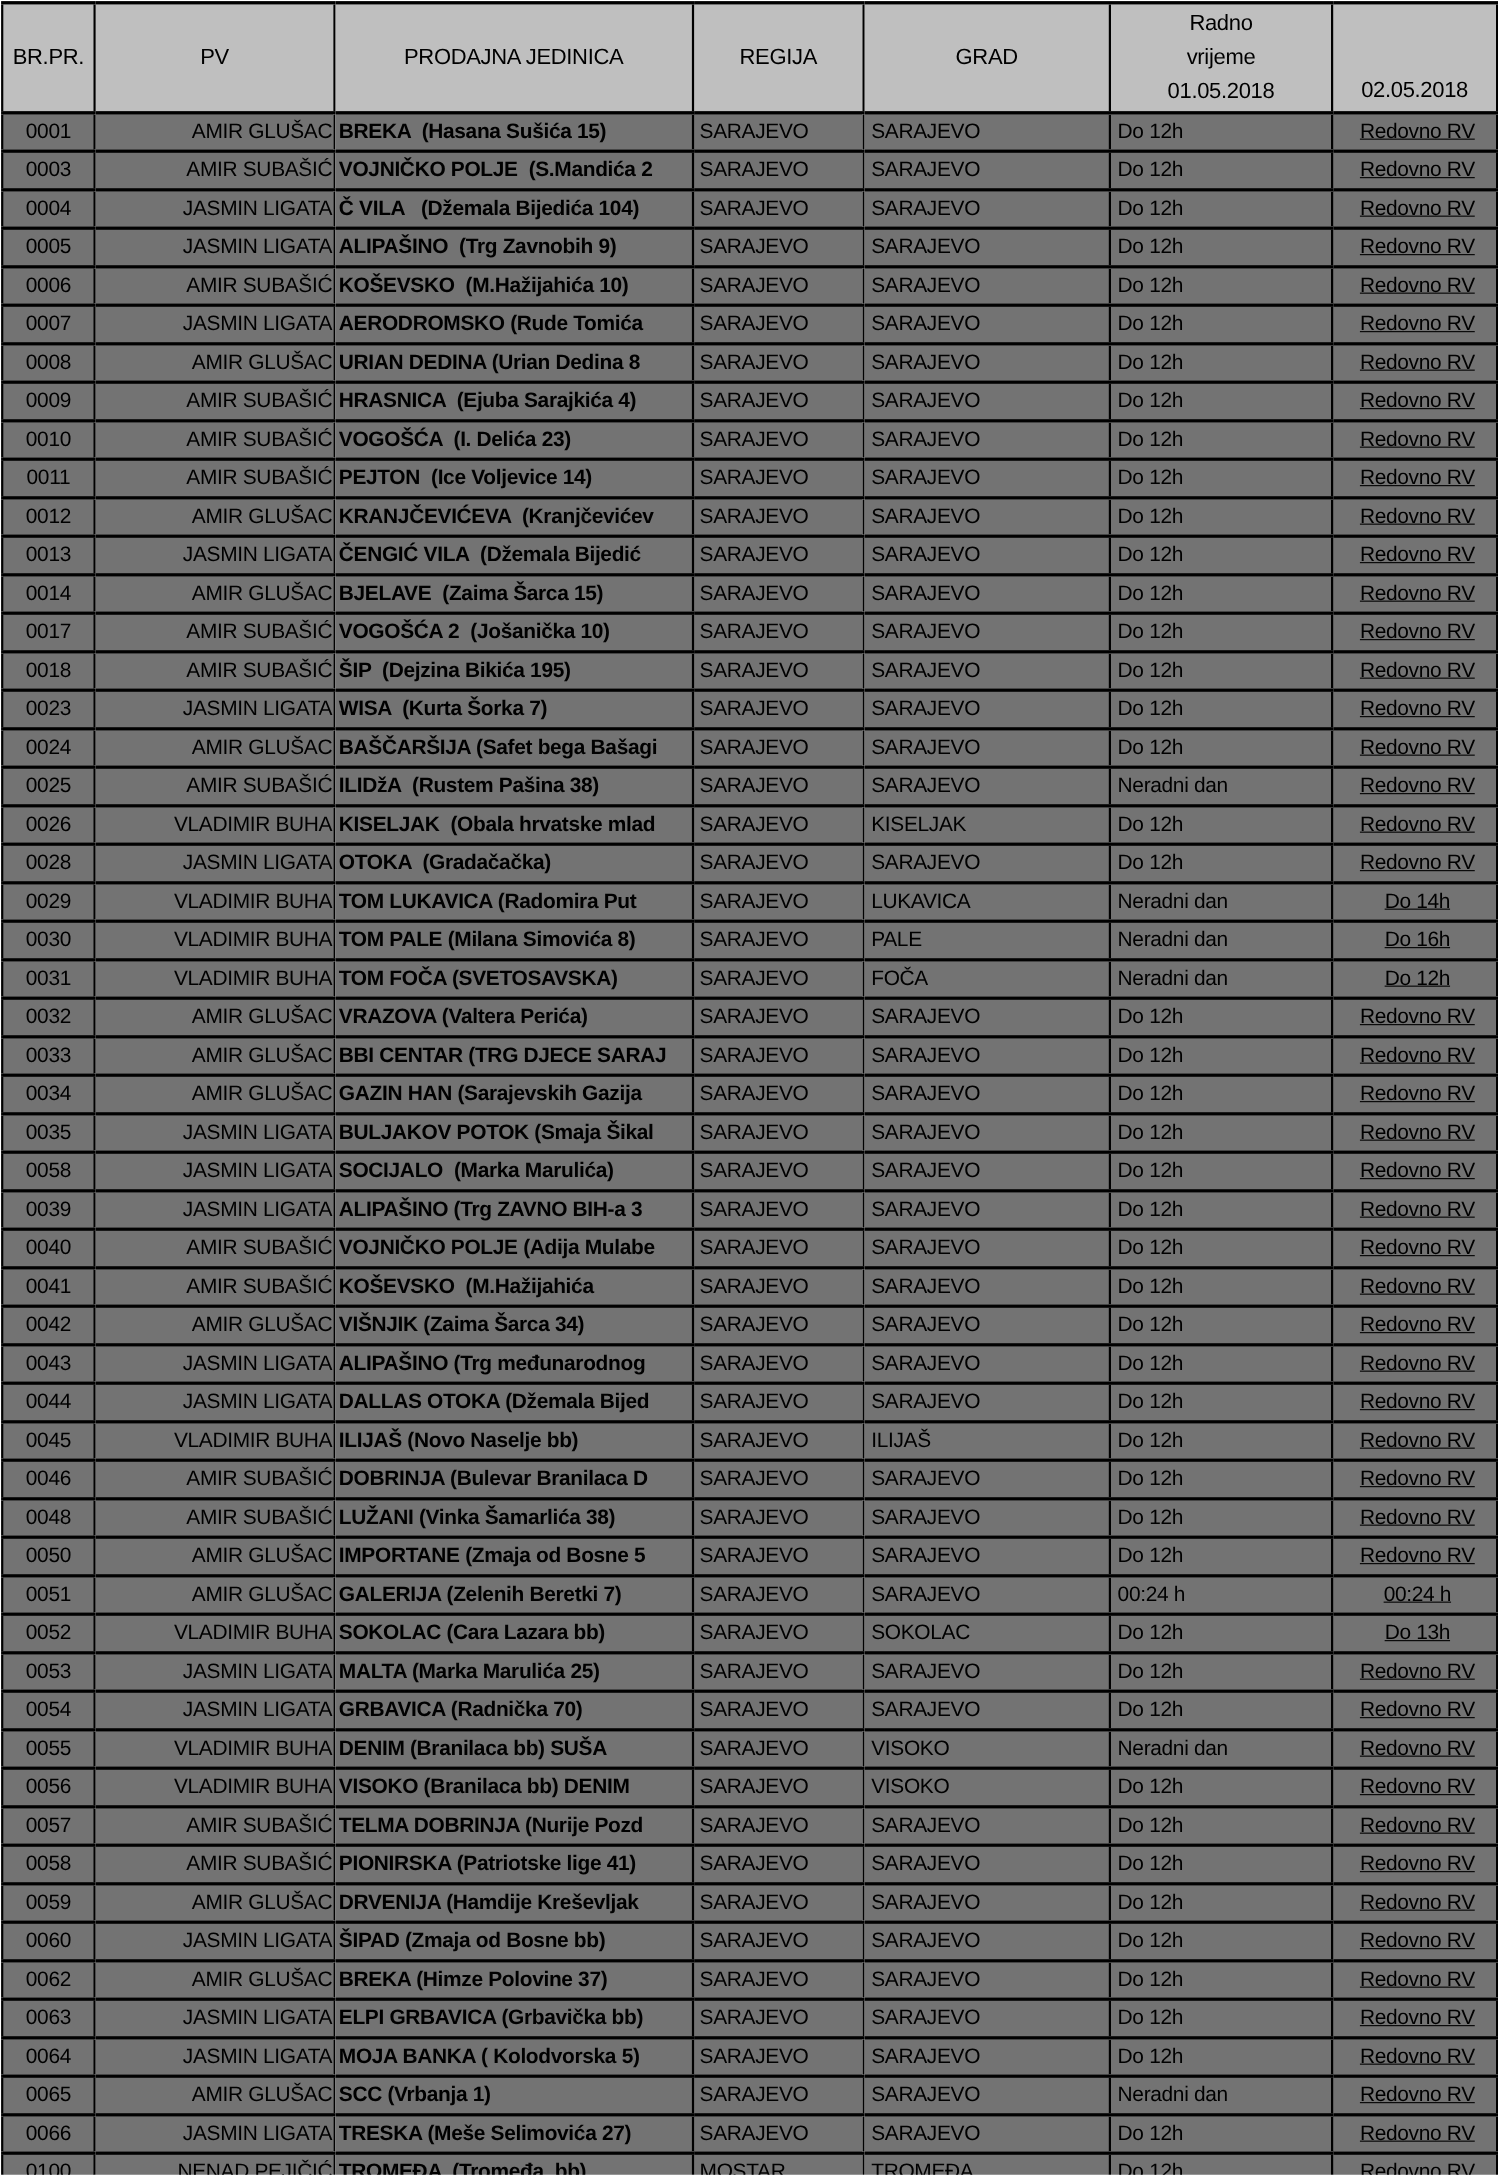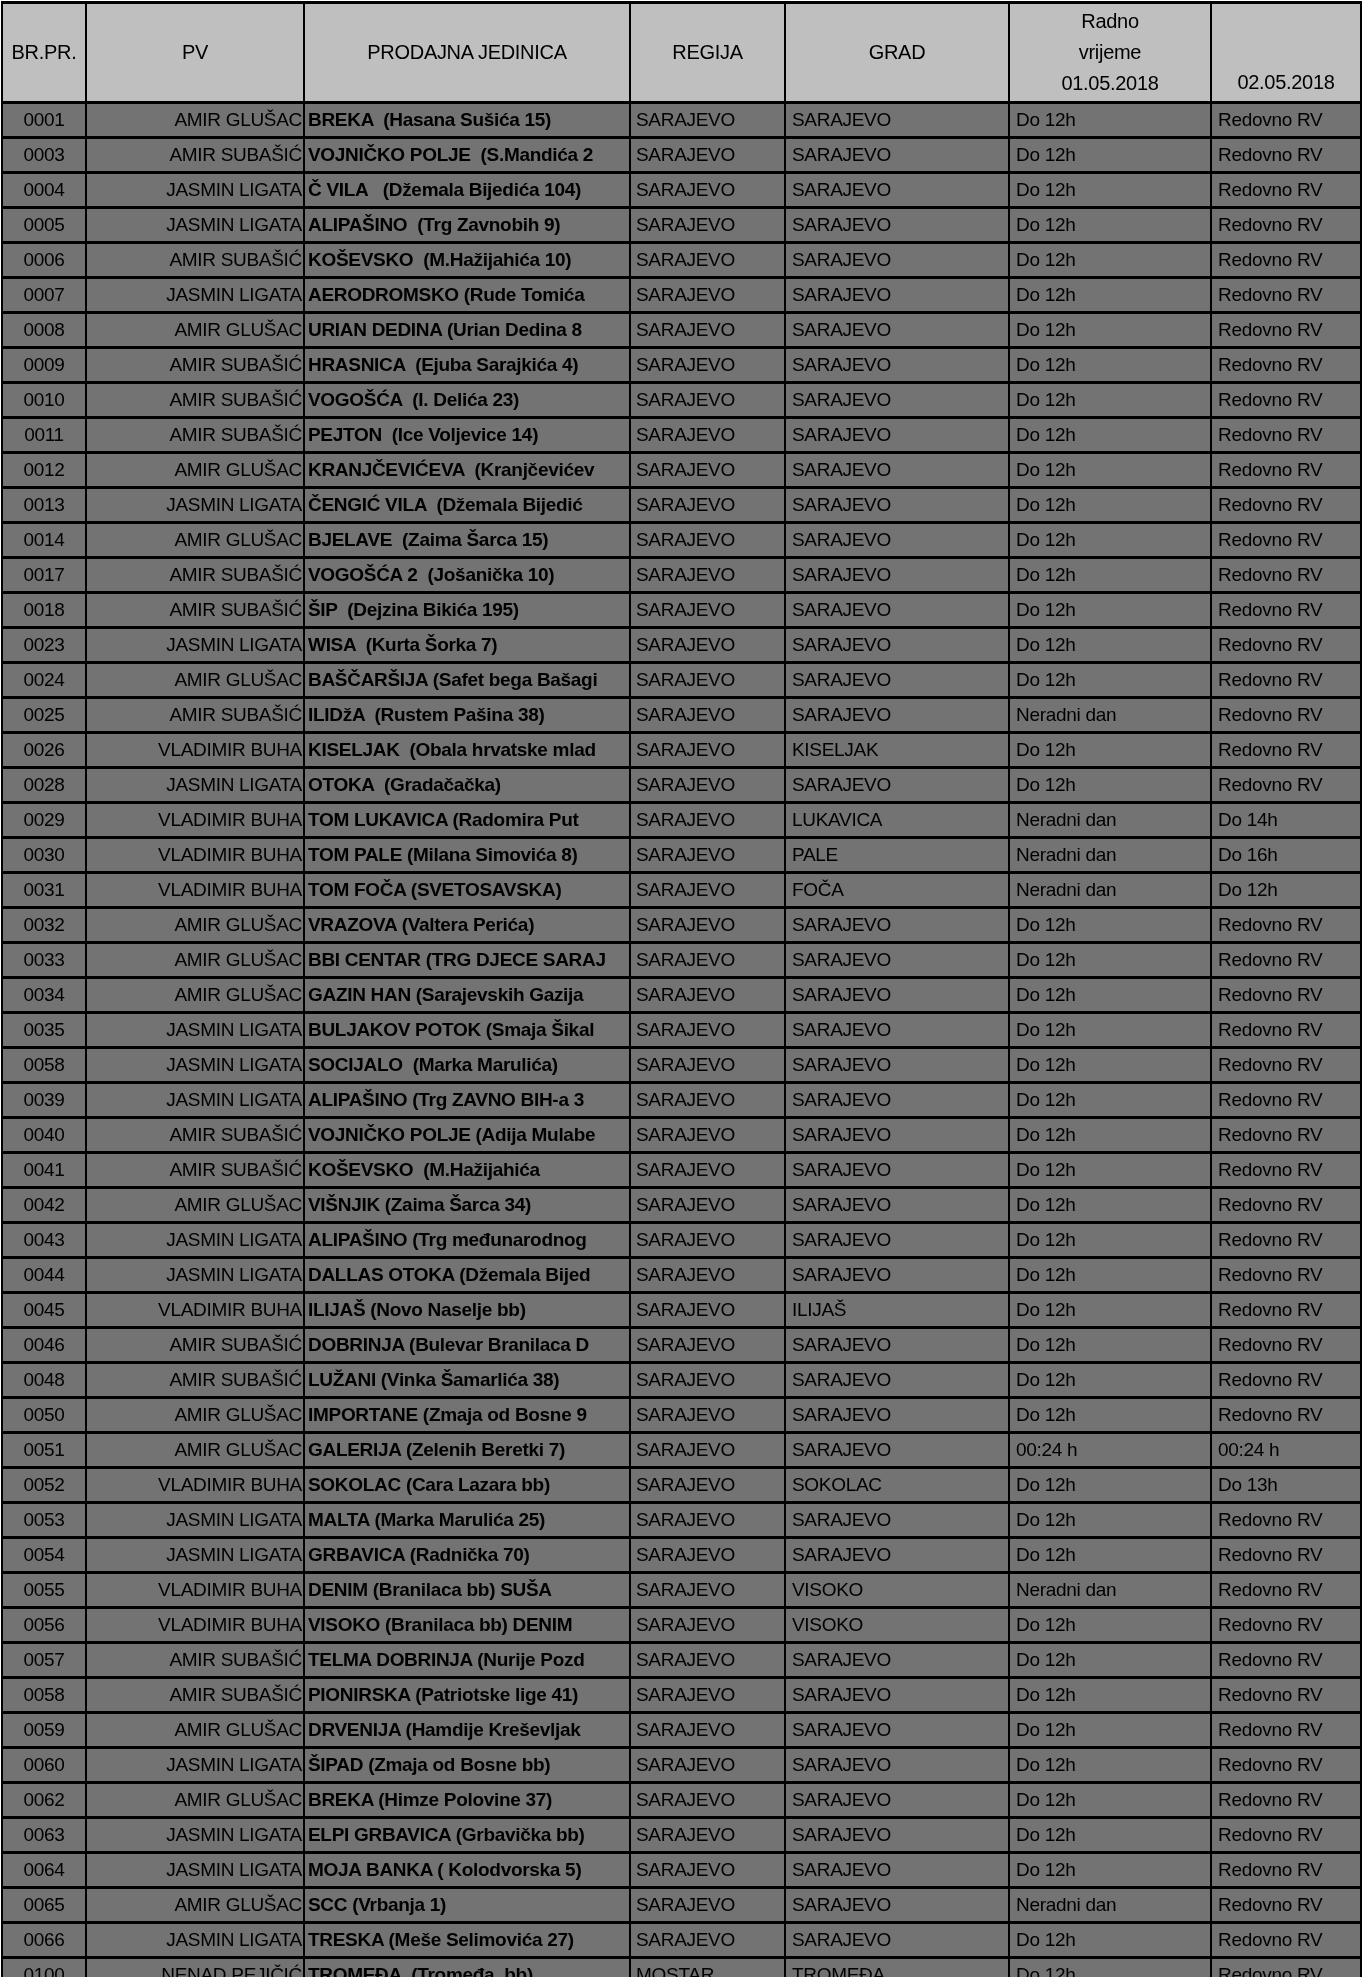--- a/index.html
+++ b/index.html
@@ -23,21 +23,21 @@
   }
   thead tr{height:100px;}
   tbody tr{height:34px;background:#737373;}
   td{font-size:19px;vertical-align:middle;line-height:30px;}
   td.c0{text-align:center;}
   td.c1{text-align:right;}
   td.c2{text-align:left;padding-left:3px;font-weight:bold;}
   td.c3{text-align:left;padding-left:5px;}
   td.c4{text-align:left;padding-left:6px;}
   td.c5{text-align:left;padding-left:6px;}
-  td.c6{text-align:left;padding-left:6px;}
+  td.c6{text-align:center;padding-left:6px;text-decoration:underline;}
   th.h-radno{line-height:31px;}
   th.h-date2{vertical-align:bottom;padding-bottom:3px;}
 </style>
 </head>
 <body>
 
 <table>
   <colgroup>
     <col style="width:84px">
     <col style="width:218px">
@@ -390,21 +390,21 @@
         <td class="c1">AMIR SUBAŠIĆ</td>
         <td class="c2">LUŽANI (Vinka Šamarlića 38)</td>
         <td class="c3">SARAJEVO</td>
         <td class="c4">SARAJEVO</td>
         <td class="c5">Do 12h</td>
         <td class="c6">Redovno RV</td>
       </tr>
       <tr>
         <td class="c0">0050</td>
         <td class="c1">AMIR GLUŠAC</td>
-        <td class="c2">IMPORTANE (Zmaja od Bosne 9</td>
+        <td class="c2">IMPORTANE (Zmaja od Bosne 5</td>
         <td class="c3">SARAJEVO</td>
         <td class="c4">SARAJEVO</td>
         <td class="c5">Do 12h</td>
         <td class="c6">Redovno RV</td>
       </tr>
       <tr>
         <td class="c0">0051</td>
         <td class="c1">AMIR GLUŠAC</td>
         <td class="c2">GALERIJA (Zelenih Beretki 7)</td>
         <td class="c3">SARAJEVO</td>

